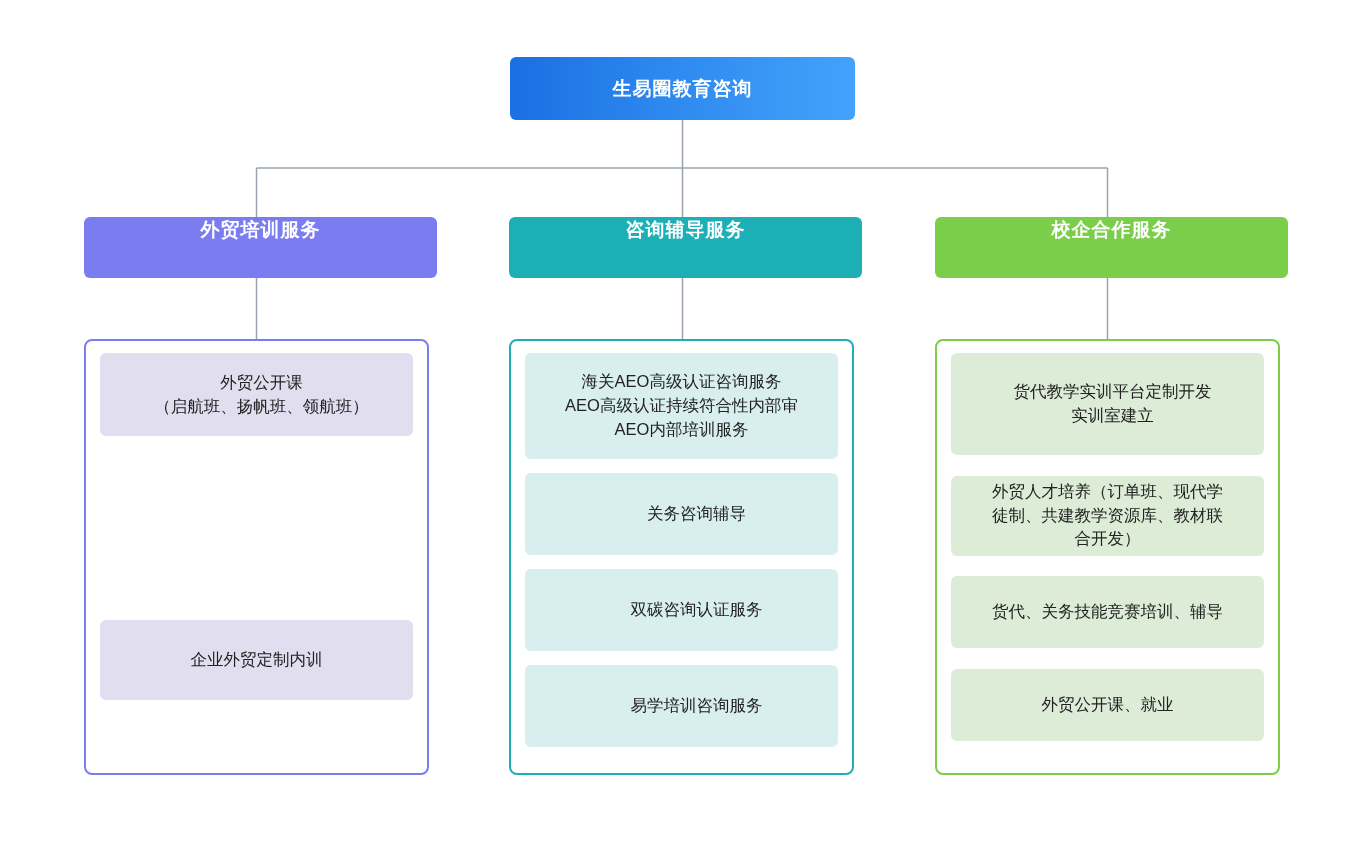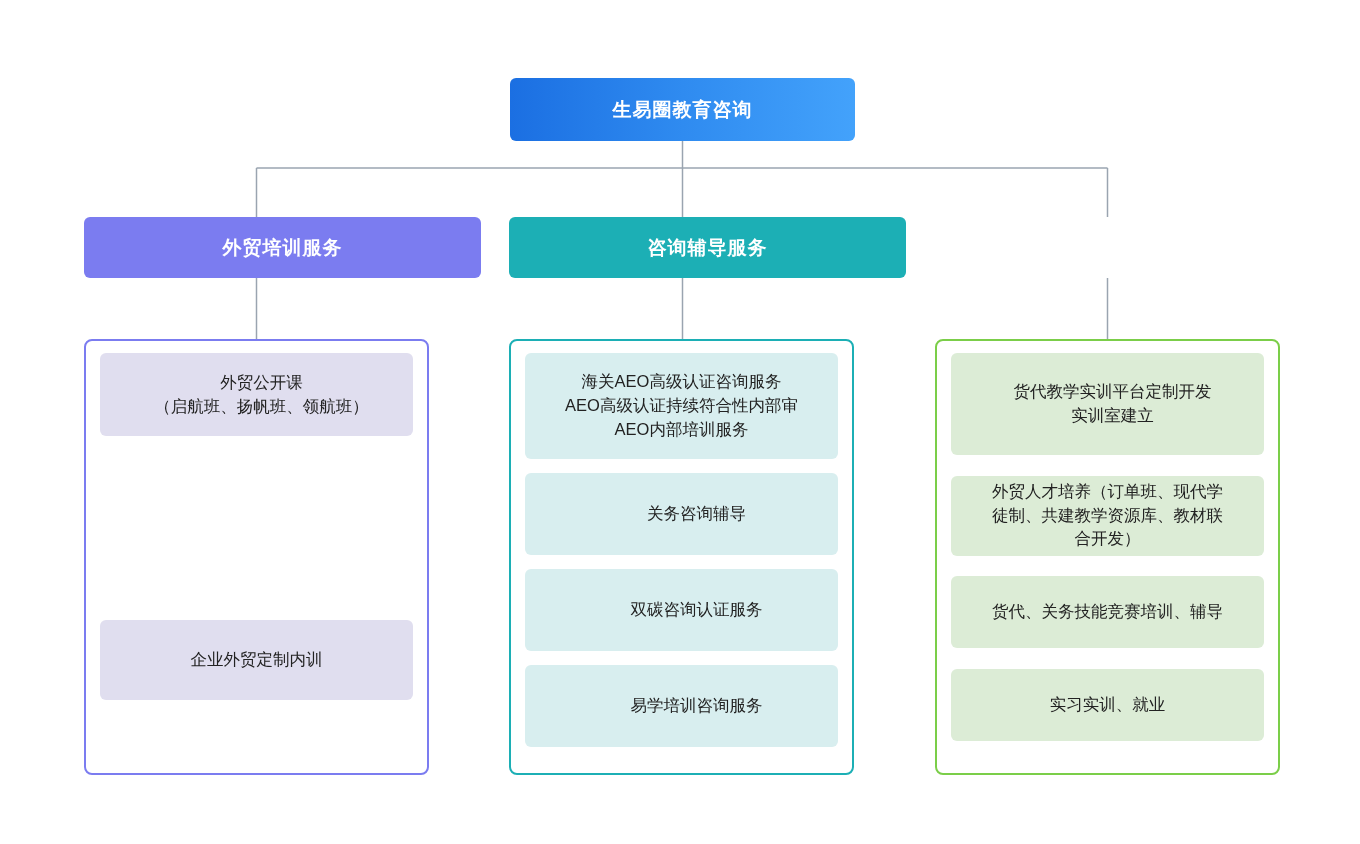--- a/index.html
+++ b/index.html
@@ -35,32 +35,30 @@
     height: 63px;
     border-radius: 6px;
     background: linear-gradient(90deg, #1b6fe2 0%, #2f8bf0 50%, #43a2fb 100%);
     display: flex;
     align-items: center;
     justify-content: center;
     color: #ffffff;
     font-size: 19px;
     font-weight: bold;
     letter-spacing: 1px;
-    margin-top: 21px;
   }
 
   
   .cat-header {
     position: absolute;
     top: 217px;
-    width: 397px;
+    width: 353px;
     height: 61px;
     border-radius: 6px;
     display: flex;
-    align-items: center;
     justify-content: center;
     color: #ffffff;
     font-size: 19px;
     font-weight: bold;
     letter-spacing: 1px;
   }
   .cat-header.col0 { left: 84px;  background: #7b7cf0; }
   .cat-header.col1 { left: 509px; background: #1cafb5; }
   .cat-header.col2 { left: 935px; background: #7bce49; }
 
@@ -137,20 +135,23 @@
   <div class="root-node">
     <span>生易圈教育咨询</span>
   </div>
 
   <div class="cat-header col0">
     <span>外贸培训服务</span>
   </div>
   <div class="cat-header col1">
     <span>咨询辅导服务</span>
   </div>
+  <div class="cat-header col2">
+    <span>校企合作服务</span>
+  </div>
 
   <div class="col-box col0">
     <div class="item lines2">外贸公开课
 （启航班、扬帆班、领航班）</div>
     <div class="spacer"></div>
     <div class="spacer"></div>
     <div class="spacer"></div>
     <div class="item lines1">企业外贸定制内训</div>
     <div class="spacer"></div>
   </div>
@@ -171,17 +172,17 @@
   <div class="col-box col2">
     <div class="item lines2">货代教学实训平台定制开发
 实训室建立</div>
     <div class="spacer"></div>
     <div class="item lines3">外贸人才培养（订单班、现代学
 徒制、共建教学资源库、教材联
 合开发）</div>
     <div class="spacer"></div>
     <div class="item lines1">货代、关务技能竞赛培训、辅导</div>
     <div class="spacer"></div>
-    <div class="item lines1">实习实训、就业</div>
+    <div class="item lines1">外贸公开课、就业</div>
     <div class="spacer"></div>
   </div>
 
 </div>
 
 </body></html>

